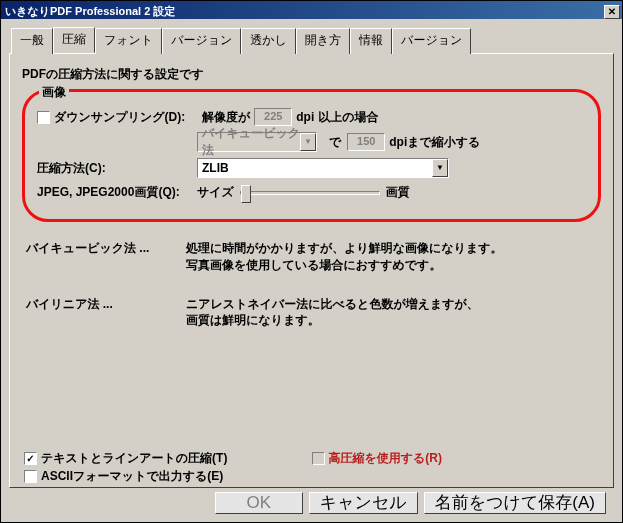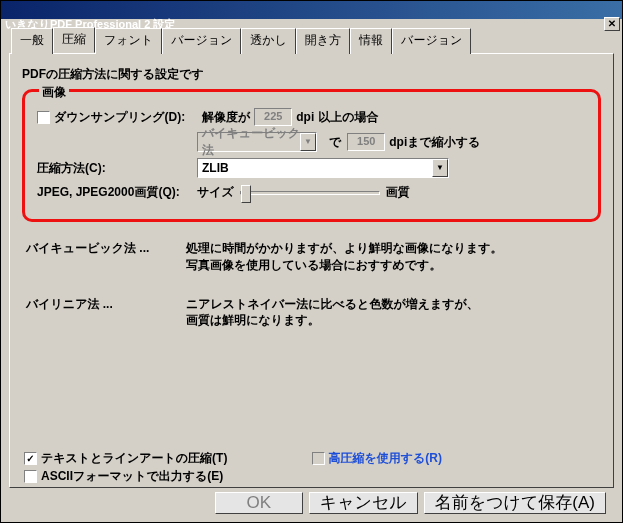--- a/index.html
+++ b/index.html
@@ -19,22 +19,22 @@
     background: #d4d0c8;
     border: 1px solid #000;
     display: flex;
     flex-direction: column;
   }
   .titlebar {
     height: 18px;
     background: linear-gradient(to right, #0a246a, #3a6ea5);
     color: #fff;
     display: flex;
-    align-items: flex-start;
-    padding: 16px 2px 0 4px;
+    align-items: flex-end;
+    padding: 9px 2px 0 4px;
     font-size: 11px;
     font-weight: bold;
     gap: 28px;
   }
   .titlebar-text { flex: 1; }
   .titlebar-btn {
     width: 16px;
     height: 14px;
     background: #d4d0c8;
     border-top: 1px solid #fff;
@@ -87,21 +87,21 @@
     border-bottom: 1px solid #404040;
     padding: 10px 10px 20px 10px;
     height: 435px;
     position: relative;
     z-index: 1;
     font-weight: bold;
   }
   .desc { margin: 2px 0 6px 2px; }
   .groupbox {
     border: 3px solid #e11;
-    border-radius: 10px;
+    border-radius: 26px;
     padding: 10px 12px 12px 12px;
     margin: 0 2px 0 2px;
     position: relative;
   }
   .groupbox .legend {
     position: absolute;
     top: -8px;
     left: 14px;
     background: #d4d0c8;
     padding: 0 3px;
@@ -203,21 +203,21 @@
   .method-name { width: 160px; color: #000; }
   .method-desc { flex: 1; line-height: 1.4; }
   .bottom-checks {
     position: absolute;
     bottom: 20px;
     left: 14px;
     right: 14px;
     display: flex;
   }
   .bottom-checks .col { flex: 1; display: flex; align-items: center; }
-  .dimmed { color: #1d4ed8; }
+  .dimmed { color: #b91c1c; }
   .btnbar {
     display: flex;
     justify-content: flex-end;
     padding: 4px 8px 4px 0;
     gap: 6px;
   }
   .btn {
     min-width: 88px;
     height: 22px;
     background: #e5e5e5;

